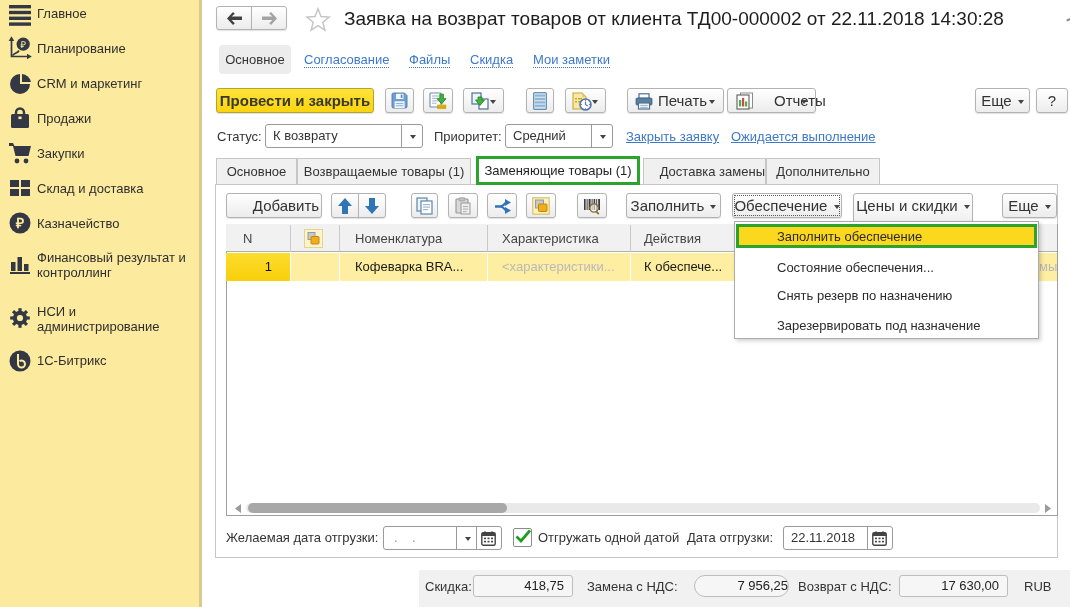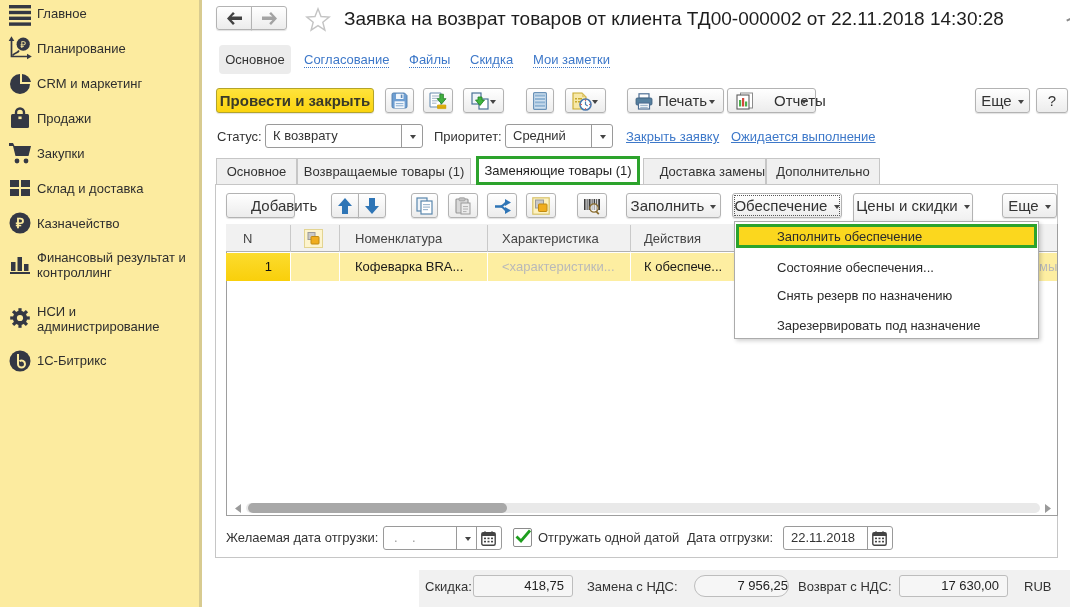--- a/index.html
+++ b/index.html
@@ -275,21 +275,21 @@
   <div id="pane">
 
     <div class="abs" style="left:215px; top:184px; width:843px; height:374px; border:1px solid #c6c6c6; background:#fff;"></div>
 
     <div class="tab" style="left:216px; width:81px;">Основное</div>
     <div class="tab" style="left:297px; width:174px;">Возвращаемые товары (1)</div>
     <div class="tab" style="left:643px; width:123px;text-align:right;">Доставка замены</div>
     <div class="tab" style="left:766px; width:114px;">Дополнительно</div>
     <div class="abs" style="left:476px; top:156px; width:164px; height:29px; background:#fff; border:3px solid #2ca32c; font-size:13px; color:#222; text-align:center; line-height:24px; z-index:5;">Заменяющие товары (1)</div>
 
-    <div class="btn" style="left:226px; top:193px; width:69px; height:25px; line-height:23px;padding-left:24px;">Добавить</div>
+    <div class="btn" style="left:226px; top:193px; width:96px; height:25px; line-height:23px;padding-left:24px;">Добавить</div>
     <div class="btn" style="left:331px; top:193px; width:28px; height:25px; border-radius:3px 0 0 3px;">
       <svg width="14" height="16" style="margin-top:4px" viewBox="0 0 14 16">
           <path d="M7 0 L14 8 H10 V16 H4 V8 H0 Z" fill="#2e75b6"></path>
         </svg>
     </div>
     <div class="btn" style="left:358px; top:193px; width:28px; height:25px; border-radius:0 3px 3px 0;">
       <svg width="14" height="16" style="margin-top:4px" viewBox="0 0 14 16">
           <path d="M7 16 L0 8 H4 V0 H10 V8 H14 Z" fill="#2e75b6"></path>
         </svg>
     </div>

